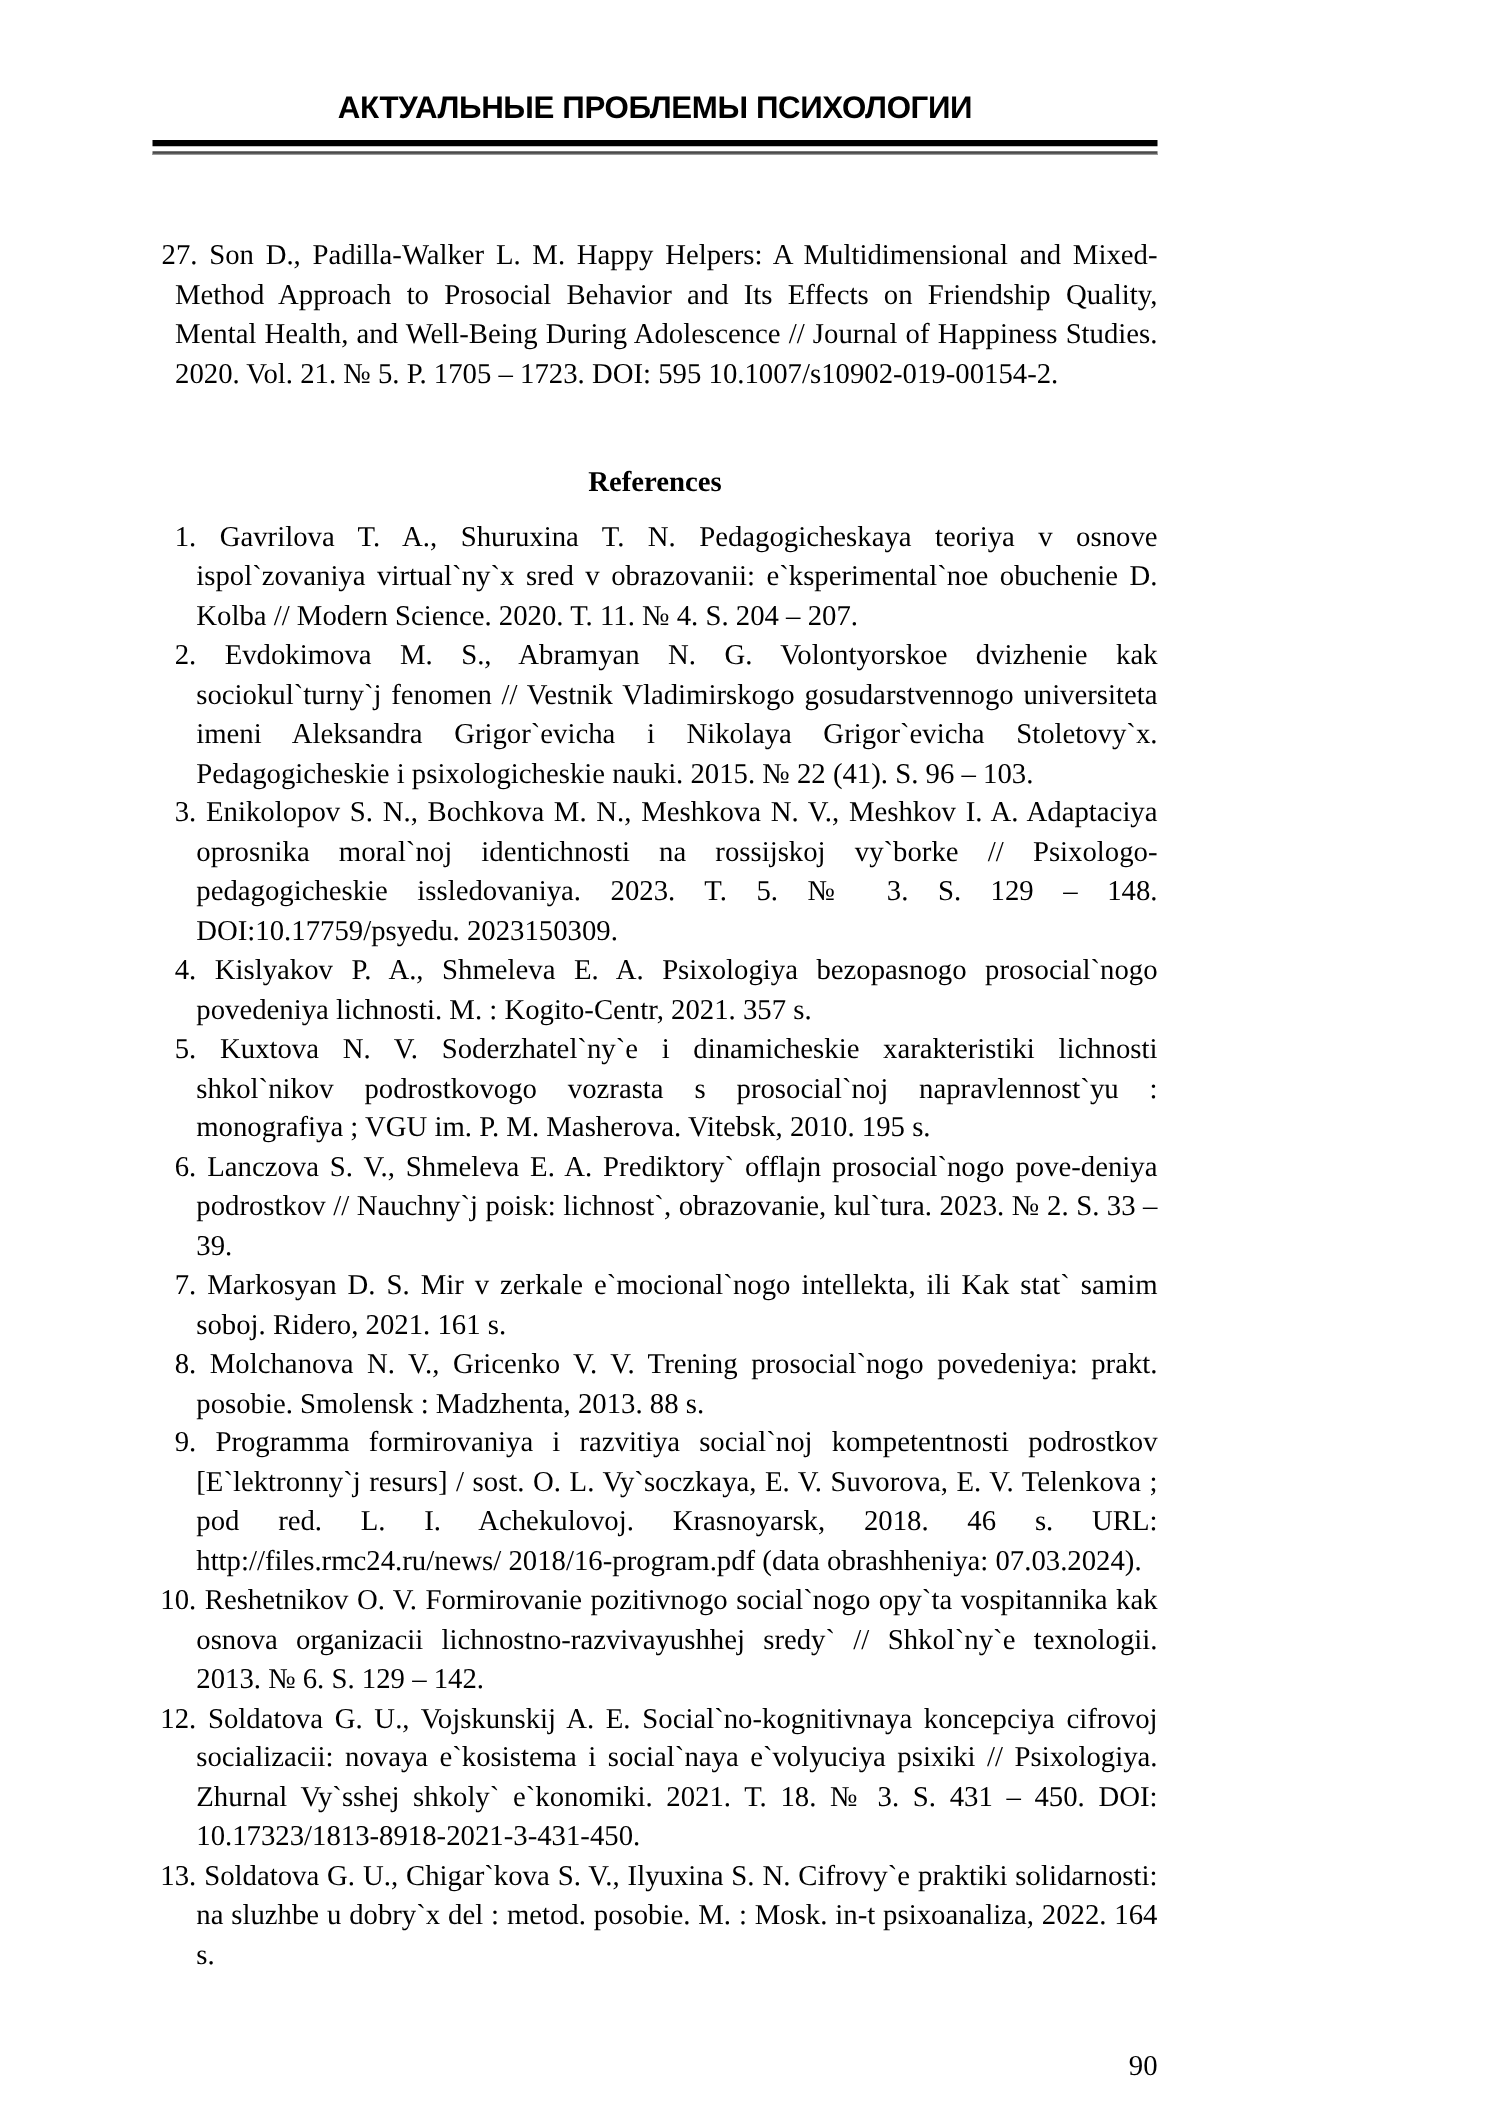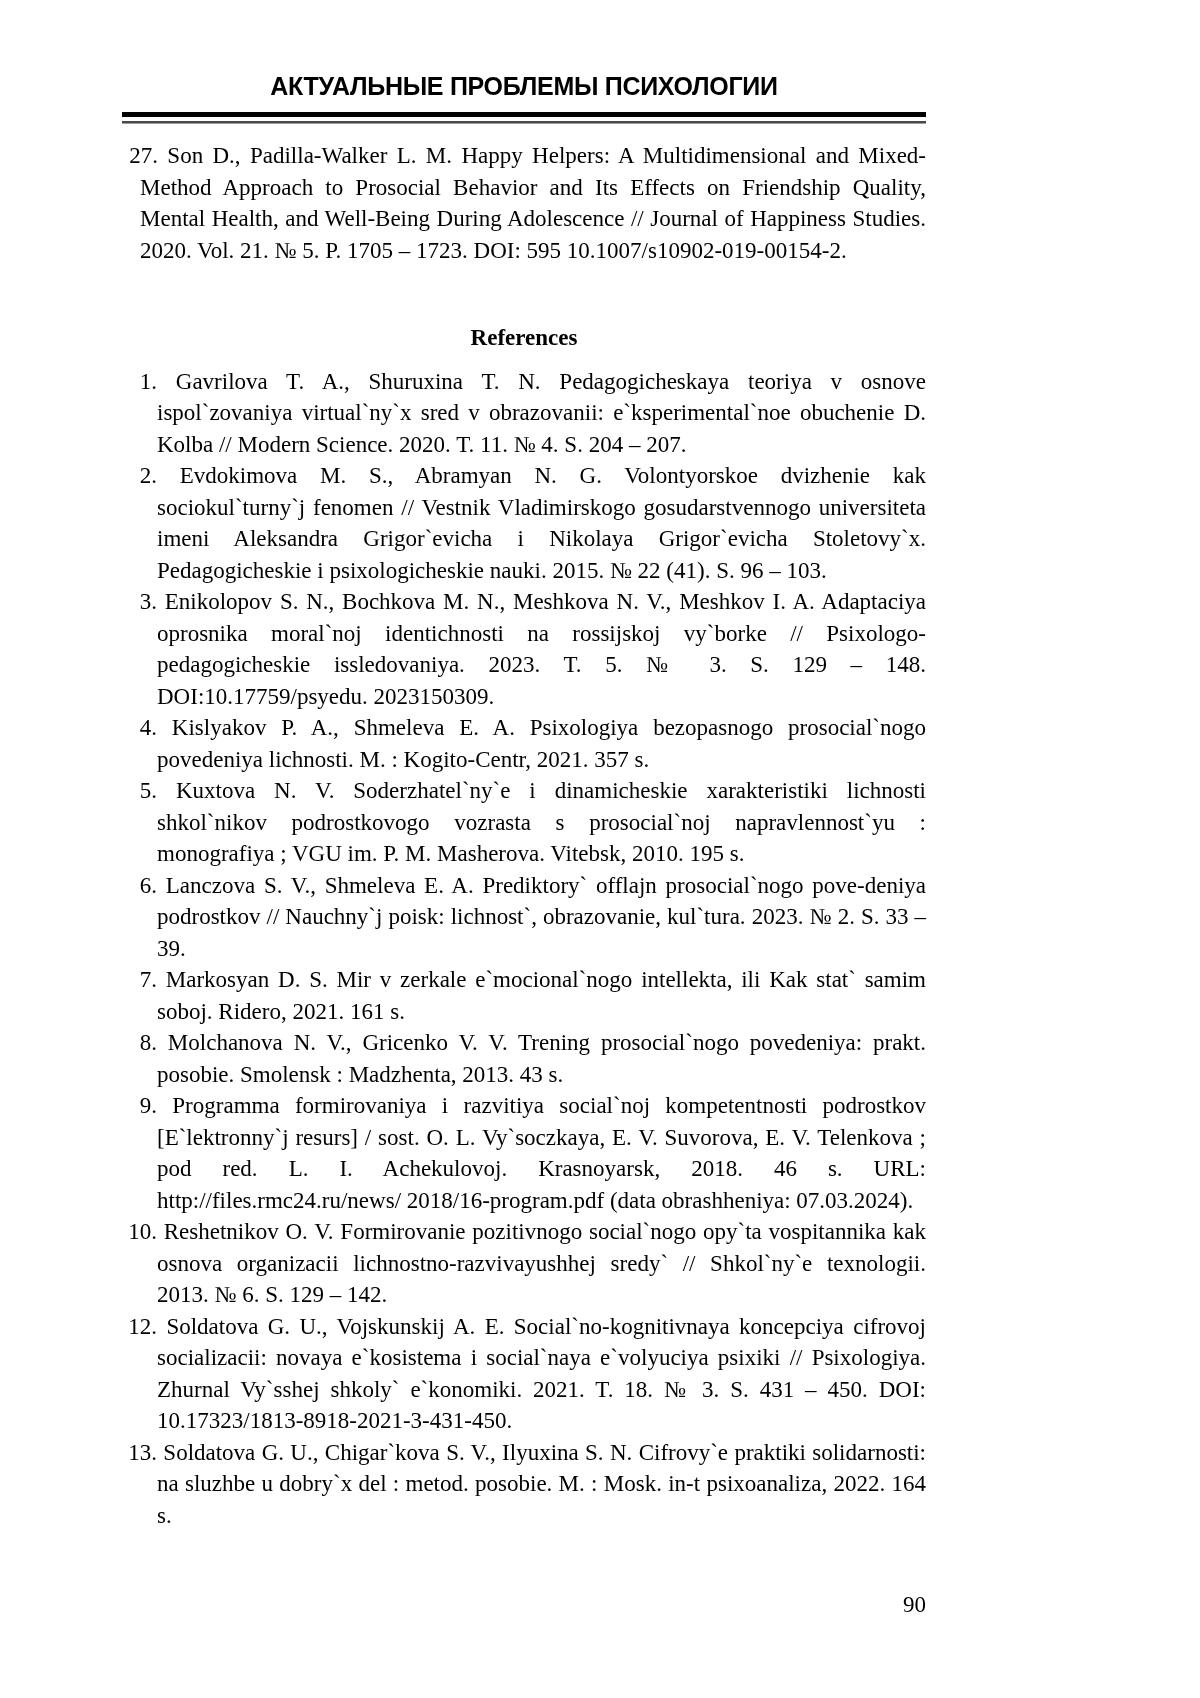--- a/index.html
+++ b/index.html
@@ -45,20 +45,21 @@
   .ref27 {
     margin-top: 16px;
     padding-left: 18px;
     text-align: justify;
   }
   .ref27 .ref-num {
     display: inline-block;
     width: 36px;
     margin-left: -18px;
     text-align: right;
+    margin-top: 48px;
   }
   .refs-heading {
     margin: 56px 0 12px 0;
     font-weight: bold;
     font-size: 23px;
     text-align: center;
   }
   .ref-item {
     padding-left: 35px;
     text-align: justify;
@@ -115,21 +116,21 @@
     <div class="ref-item">
       <span class="ref-num">6.</span>
       <span class="ref-text">Lanczova S. V., Shmeleva E. A. Prediktory` offlajn prosocial`nogo pove-deniya podrostkov // Nauchny`j poisk: lichnost`, obrazovanie, kul`tura. 2023. № 2. S. 33 – 39.</span>
     </div>
     <div class="ref-item">
       <span class="ref-num">7.</span>
       <span class="ref-text">Markosyan D. S. Mir v zerkale e`mocional`nogo intellekta, ili Kak stat` samim soboj. Ridero, 2021. 161 s.</span>
     </div>
     <div class="ref-item">
       <span class="ref-num">8.</span>
-      <span class="ref-text">Molchanova N. V., Gricenko V. V. Trening prosocial`nogo povedeniya: prakt. posobie. Smolensk : Madzhenta, 2013. 43 s.</span>
+      <span class="ref-text">Molchanova N. V., Gricenko V. V. Trening prosocial`nogo povedeniya: prakt. posobie. Smolensk : Madzhenta, 2013. 88 s.</span>
     </div>
     <div class="ref-item">
       <span class="ref-num">9.</span>
       <span class="ref-text">Programma formirovaniya i razvitiya social`noj kompetentnosti podrostkov [E`lektronny`j resurs] / sost. O. L. Vy`soczkaya, E. V. Suvorova, E. V. Telenkova ; pod red. L. I. Achekulovoj. Krasnoyarsk, 2018. 46 s. URL: http://files.rmc24.ru/news/ 2018/16-program.pdf (data obrashheniya: 07.03.2024).</span>
     </div>
     <div class="ref-item">
       <span class="ref-num">10.</span>
       <span class="ref-text">Reshetnikov O. V. Formirovanie pozitivnogo social`nogo opy`ta vospitannika kak osnova organizacii lichnostno-razvivayushhej sredy` // Shkol`ny`e texnologii. 2013. № 6. S. 129 – 142.</span>
     </div>
     <div class="ref-item">

